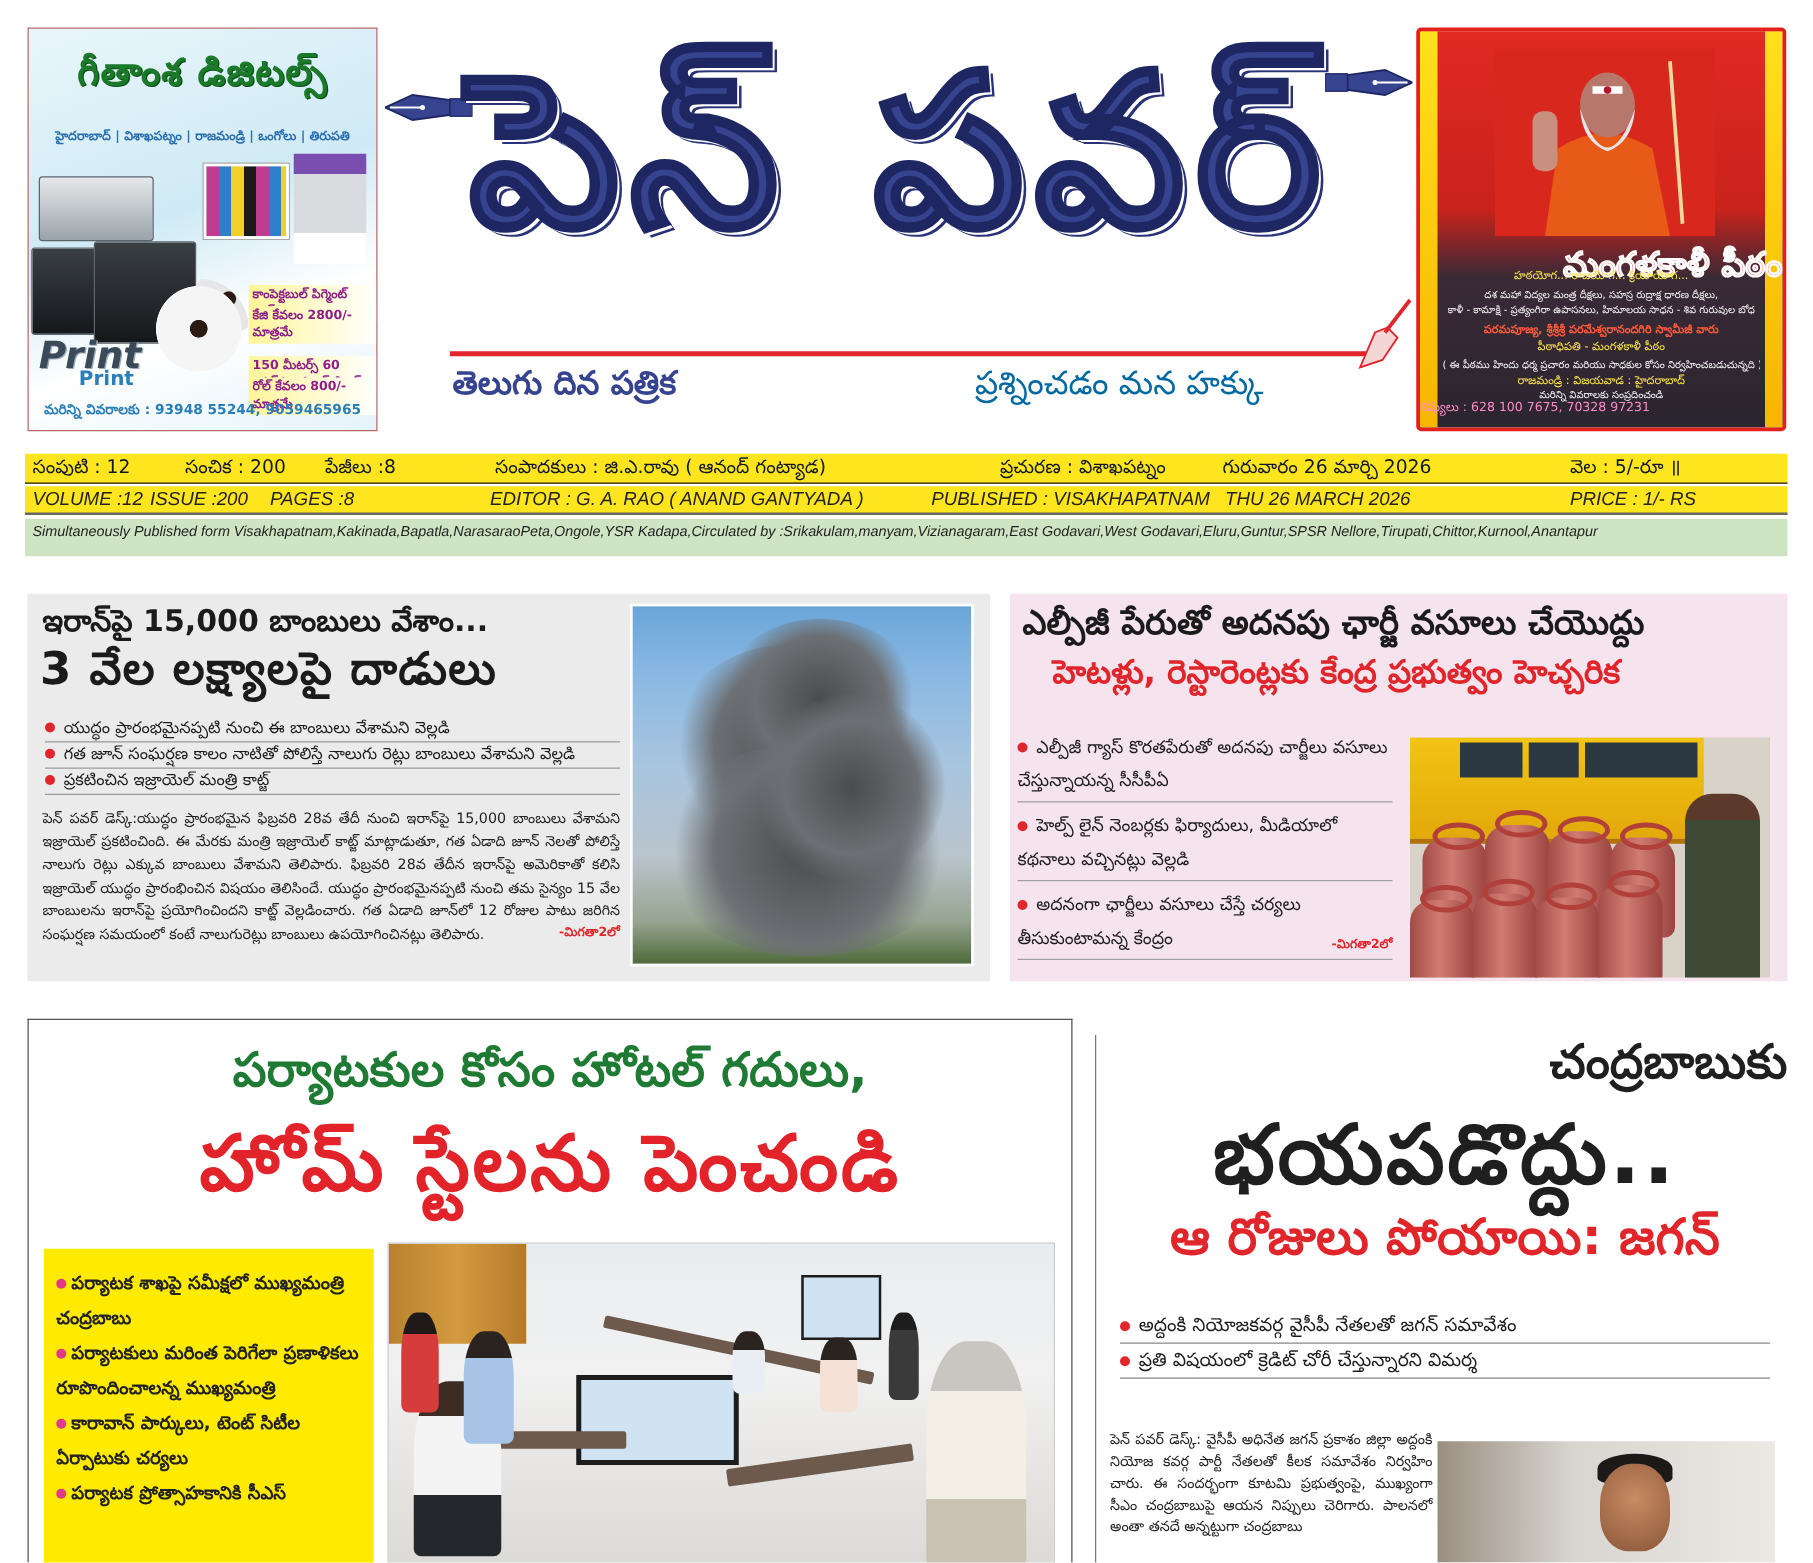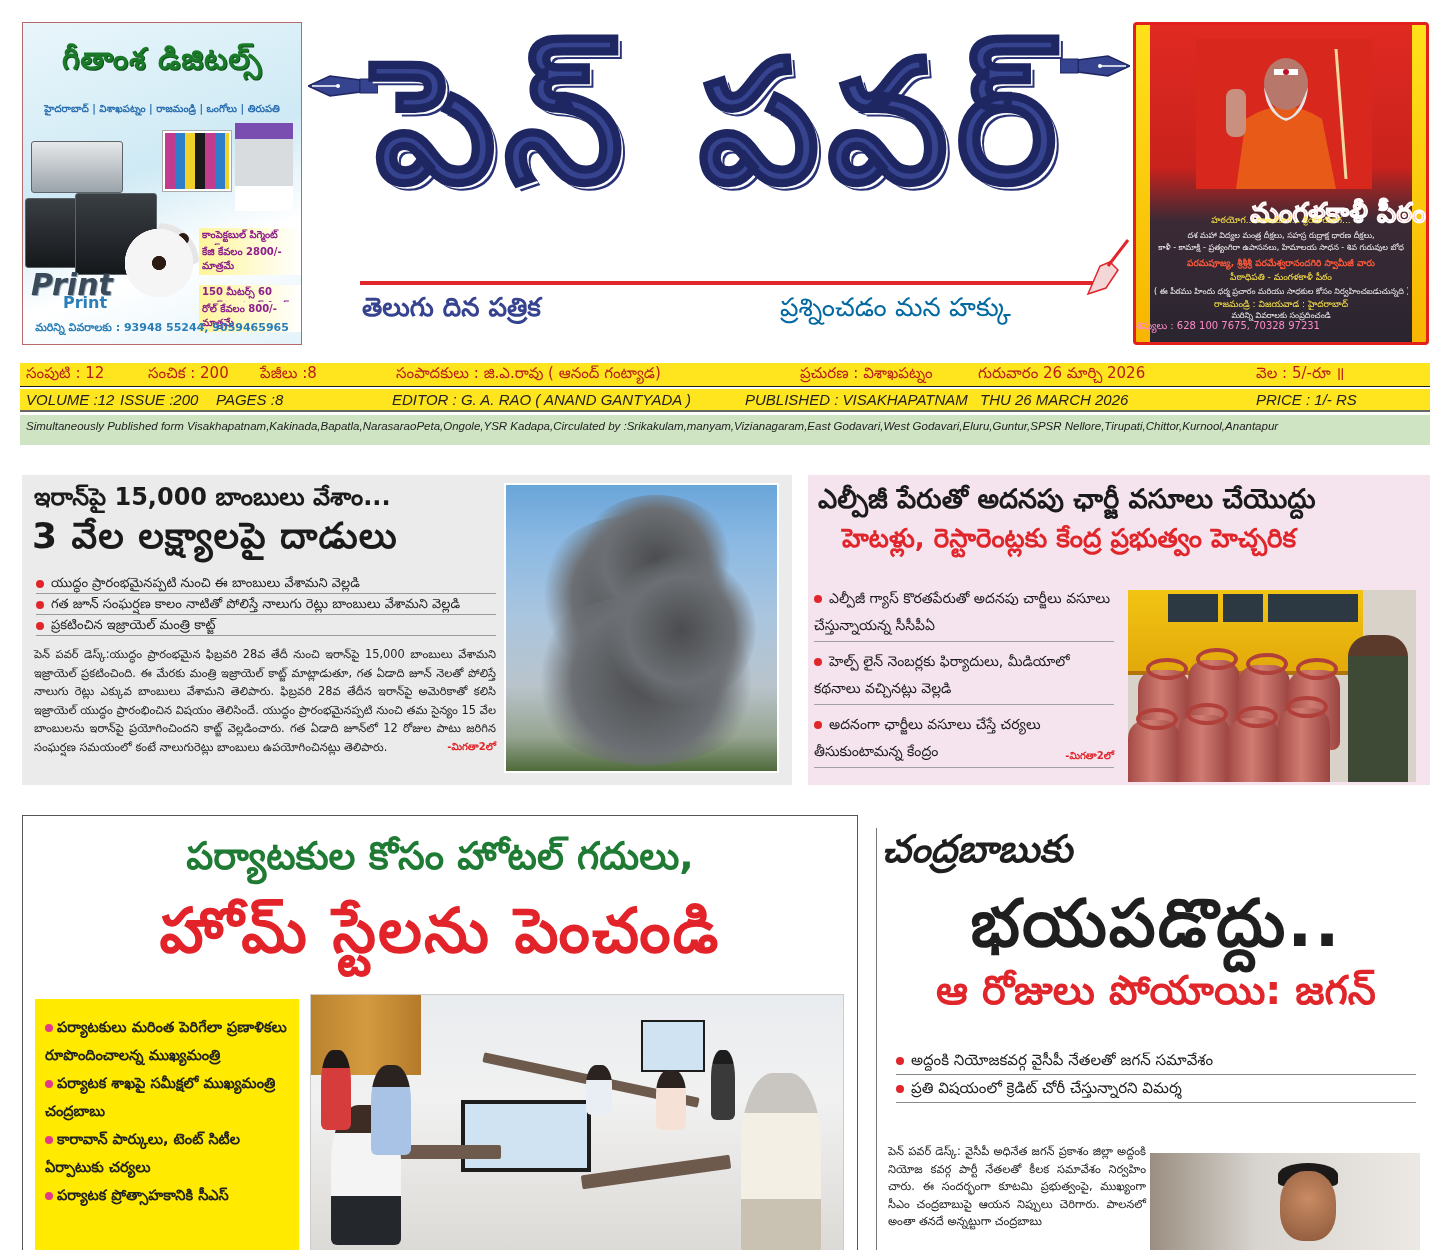--- a/index.html
+++ b/index.html
@@ -46,21 +46,21 @@
   .ad-right .guru { position: absolute; left: 60px; top: 14px; width: 176px; height: 150px; }
   .ad-right .title { position: absolute; left: 0; right: 0; top: 152px; text-align: right; font-size: 27px; font-weight: bold; color: #ff3b2f; margin-top: 20px;
     -webkit-text-stroke: 1px #ffffff; }
   .ad-right .line { position: absolute; left: 18px; right: 18px; text-align: center; font-size: 8px; color: #f5f5f5; white-space: nowrap; overflow: hidden; }
   .ad-right .line.y { color: #ffe74a; font-size: 9px; }
   .ad-right .line.r { color: #ff5a3a; font-weight: bold; font-size: 9px; }
   .ad-right .phones { position: absolute; left: 0; right: 0; bottom: 8px; text-align: left; color: #ff8ac9; font-size: 10px; font-weight: normal; }
 
   
   .bar-te { position: absolute; left: 20px; top: 363px; width: 1410px; height: 24px; background: #ffe51e; border-bottom: 1px solid #1a1a1a;
-    display: flex; align-items: center; font-size: 15px; color: #b91c1c; }
+    display: flex; align-items: center; font-size: 15px; color: #0f172a; }
   .bar-en { position: absolute; left: 20px; top: 389px; width: 1410px; height: 23px; background: #ffe51e; border-bottom: 2px solid #666;
     display: flex; align-items: center; font-size: 15px; color: #222; font-style: italic; font-family: "Liberation Sans", sans-serif; }
   .bar-te span, .bar-en span { position: absolute; white-space: nowrap; }
   .bar-green { position: absolute; left: 20px; top: 415px; width: 1410px; height: 30px; background: #cfe4c3; padding: 5px 6px; font-size: 11.5px; font-style: italic;
     font-family: "Liberation Sans", sans-serif; color: #222; white-space: nowrap; overflow: hidden; }
 
   
   .story1 { position: absolute; left: 22px; top: 475px; width: 770px; height: 310px; background: #ecebeb; }
   .story1 .h1a { position: absolute; left: 12px; top: 8px; font-size: 24px; font-weight: bold; color: #1b1b1b; white-space: nowrap; }
   .story1 .h1b { position: absolute; left: 10px; top: 40px; font-size: 36px; font-weight: bold; color: #1b1b1b; white-space: nowrap; letter-spacing: 1px; }
@@ -97,21 +97,21 @@
   .yellow-box li .dot { margin-right: 4px; }
   .meeting-img { position: absolute; left: 287px; top: 178px; width: 534px; height: 257px; background: linear-gradient(180deg, #e9ecef 0%, #f1f1f1 40%, #dcdad6 100%); overflow: hidden; border: 1px solid #ccc; }
   .m-wall { position: absolute; left: 0; top: 0; width: 110px; height: 80px; background: linear-gradient(90deg, #b9822f, #d49a3f, #b47a2a); }
   .m-screen { position: absolute; background: #cfe3f2; border: 4px solid #1d1d1d; }
   .m-table { position: absolute; background: #6d5a4c; height: 10px; border-radius: 2px; }
   .m-person { position: absolute; border-radius: 40% 40% 6px 6px; }
 
   
   .story4-line { position: absolute; left: 876px; top: 828px; width: 1px; height: 422px; background: #777; }
   .story4 { position: absolute; left: 882px; top: 815px; width: 548px; height: 435px; }
-  .story4 .h4a { position: absolute; left: 0; right: 0; top: 12px; text-align: left; font-size: 38px; font-weight: bold; color: #1f1f1f; font-style: italic; }
+  .story4 .h4a { position: absolute; left: 0; right: 0; top: 12px; text-align: right; font-size: 38px; font-weight: bold; color: #1f1f1f; }
   .story4 .h4b { position: absolute; left: 0; right: 0; top: 70px; text-align: center; font-size: 66px; font-weight: bold; color: #1f1f1f; letter-spacing: 2px; white-space: nowrap; }
   .story4 .h4c { position: absolute; left: 0; right: 0; top: 152px; text-align: center; font-size: 40px; font-weight: bold; color: #e0262b; white-space: nowrap; }
   .bullets4 { position: absolute; left: 14px; top: 232px; width: 520px; }
   .bullets4 li { list-style: none; font-size: 15px; line-height: 27px; border-bottom: 1px solid #888; white-space: nowrap; overflow: hidden; }
   .story4 .body { position: absolute; left: 6px; top: 328px; width: 258px; font-size: 11.4px; line-height: 17.5px; text-align: justify; color: #222; }
   .jagan-img { position: absolute; left: 268px; top: 338px; width: 270px; height: 97px; background: linear-gradient(90deg, #9a8e80, #d8d5d1 40%, #ece9e4); overflow: hidden; }
   .jagan-face { position: absolute; left: 130px; top: 18px; width: 56px; height: 70px; border-radius: 45% 45% 40% 40%; background: radial-gradient(circle at 50% 40%, #c98b63, #8a573a); }
   .jagan-hair { position: absolute; left: 128px; top: 10px; width: 60px; height: 24px; border-radius: 50% 50% 20% 20%; background: #1c1a19; }
 </style>
 </head>
@@ -246,22 +246,22 @@
     <div class="cyl" style="left:100px;top:128px"></div>
     <div class="cyl" style="left:150px;top:118px"></div>
     <div class="man"></div>
   </div>
 </div>
 
 <div class="story3">
   <div class="h3a">పర్యాటకుల కోసం హోటల్ గదులు,</div>
   <div class="h3b">హోమ్ స్టేలను పెంచండి</div>
   <ul class="yellow-box">
+    <li><span class="dot pink"></span><span>పర్యాటక శాఖపై సమీక్షలో ముఖ్యమంత్రి చంద్రబాబు</span></li>
     <li><span class="dot pink"></span><span>పర్యాటకులు మరింత పెరిగేలా ప్రణాళికలు రూపొందించాలన్న ముఖ్యమంత్రి</span></li>
-    <li><span class="dot pink"></span><span>పర్యాటక శాఖపై సమీక్షలో ముఖ్యమంత్రి చంద్రబాబు</span></li>
     <li><span class="dot pink"></span><span>కారావాన్ పార్కులు, టెంట్ సిటీల ఏర్పాటుకు చర్యలు</span></li>
     <li><span class="dot pink"></span><span>పర్యాటక ప్రోత్సాహకానికి సీఎస్</span></li>
   </ul>
   <div class="meeting-img">
     <div class="m-wall"></div>
     <div class="m-screen" style="left:330px;top:25px;width:64px;height:52px;border-width:2px"></div>
     <div class="m-screen" style="left:150px;top:105px;width:130px;height:72px"></div>
     <div class="m-table" style="left:170px;top:80px;width:220px;transform:rotate(12deg)"></div>
     <div class="m-table" style="left:270px;top:170px;width:150px;height:14px;transform:rotate(-8deg)"></div>
     <div class="m-table" style="left:80px;top:150px;width:110px;height:14px"></div>

